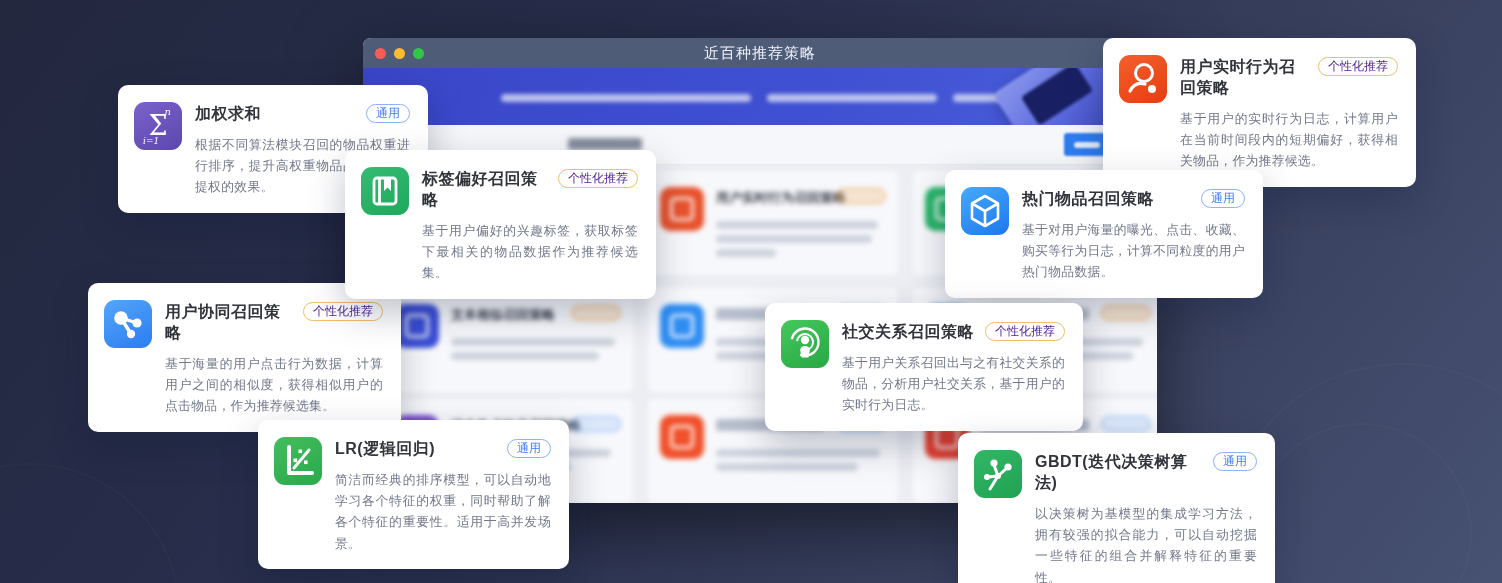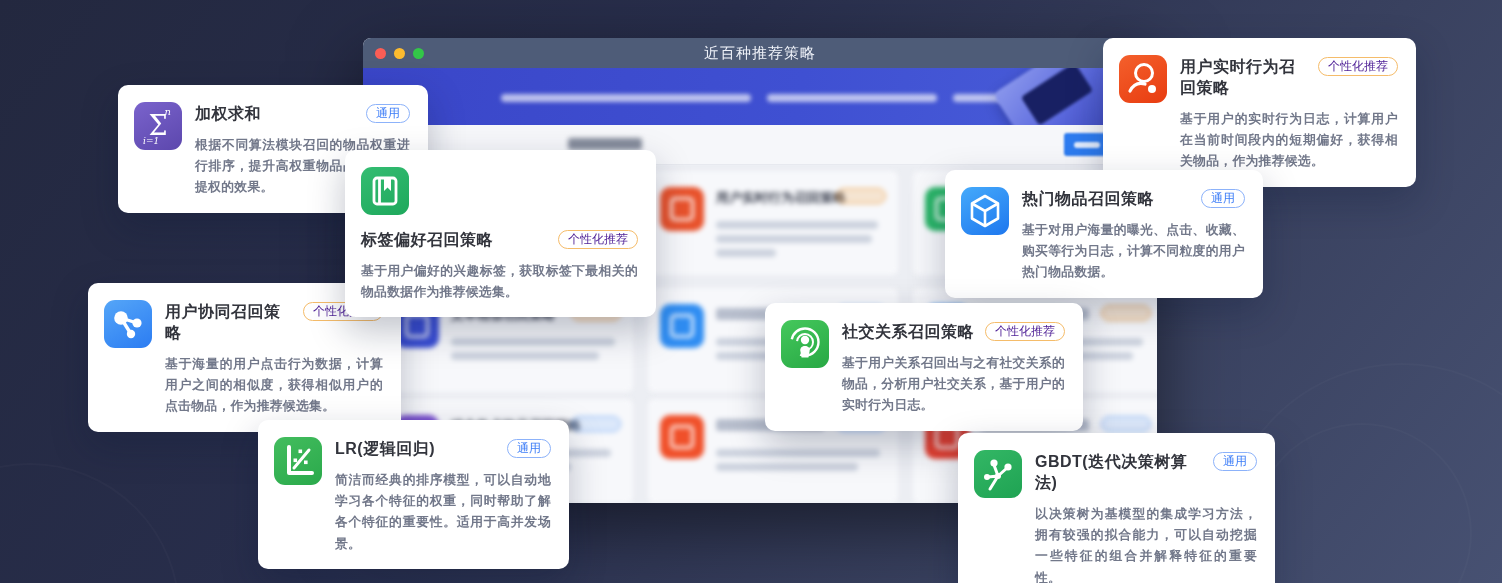--- a/index.html
+++ b/index.html
@@ -87,40 +87,40 @@
     padding:17px 18px 15px 16px; display:flex; gap:13px; cursor:pointer;
   }
   .icon48 { width:48px; height:48px; border-radius:11px; flex:none; position:relative;
     display:flex; align-items:center; justify-content:center; }
   .fbody { flex:1; min-width:0; }
   .fhead { display:flex; align-items:flex-start; justify-content:space-between; margin:2px 0 9px; }
   .ftitle { font-size:16px; font-weight:bold; color:#32343c; letter-spacing:.5px; }
   .fbadge { font-size:12px; line-height:17px; padding:0 9px; border-radius:10px; white-space:nowrap; margin-left:8px; flex:none; }
   .fbadge.general { color:#3b7cf7; border:1px solid #8cb2fa; }
   .fbadge.personal { color:#4c1d95; border:1px solid #f5bc6a; }
-  .fdesc { font-size:12.8px; color:#72788a; line-height:1.66; text-align:justify; letter-spacing:.3px;font-weight:bold; }
+  .fdesc { font-size:12.8px; color:#72788a; line-height:1.66; text-align:justify; letter-spacing:.3px; }
 
   
   .ic-purple { background:linear-gradient(150deg,#7a63cc,#5c47ad); }
   .ic-redorange { background:linear-gradient(150deg,#f4602c,#e83c10); }
   .ic-green { background:linear-gradient(150deg,#34bd72,#1ea85c); }
   .ic-blue { background:linear-gradient(150deg,#45aafb,#1e77ee); }
   .ic-bluedeep { background:linear-gradient(150deg,#55a6f8,#2b7cf2); }
   .ic-podgreen { background:linear-gradient(150deg,#45c85c,#27a844); }
   .ic-lrgreen { background:linear-gradient(150deg,#43bd5e,#2aa94b); }
   .ic-gbdtgreen { background:linear-gradient(150deg,#33b765,#1fa353); }
 
   .sigma-n { position:absolute; top:4px; right:11px; color:#fff; font-size:10px; font-family:"DejaVu Serif",serif; font-style:italic; }
   .sigma-s { color:#fff; font-size:27px; font-family:"DejaVu Serif",serif; line-height:1; margin-top:-2px; }
   .sigma-i { position:absolute; bottom:4px; left:9px; color:#fff; font-size:9px; font-family:"DejaVu Serif",serif; font-style:italic; }
 
   
   #card-weighted { left:118px; top:85px;  width:310px; z-index:21; }
   #card-realtime { left:1103px; top:38px; width:313px; z-index:22; }
-  #card-tag      { left:345px; top:150px; width:311px; z-index:23;flex-direction:column; }
+  #card-tag      { left:345px; top:150px; width:311px; z-index:23; }
   #card-hot      { left:945px; top:170px; width:318px; z-index:22; }
   #card-collab   { left:88px;  top:283px; width:313px; z-index:22; }
   #card-social   { left:765px; top:303px; width:318px; z-index:22; }
   #card-lr       { left:258px; top:420px; width:311px; z-index:23; }
   #card-gbdt     { left:958px; top:433px; width:317px; z-index:23; }
 </style>
 </head>
 <body>
 
 <div class="bg-deco d1"></div>

